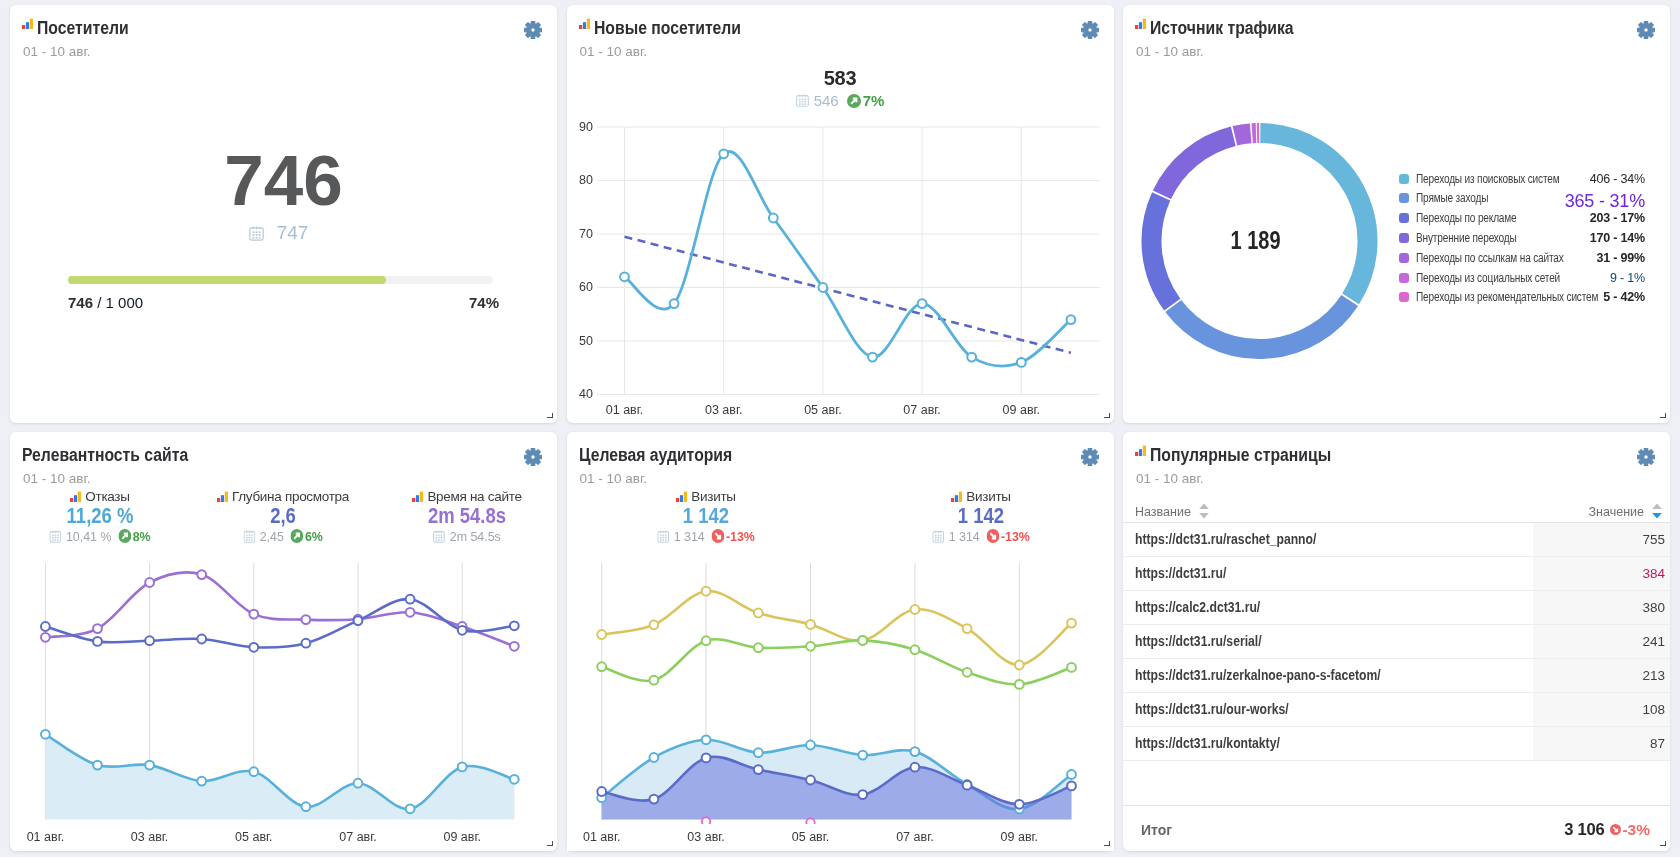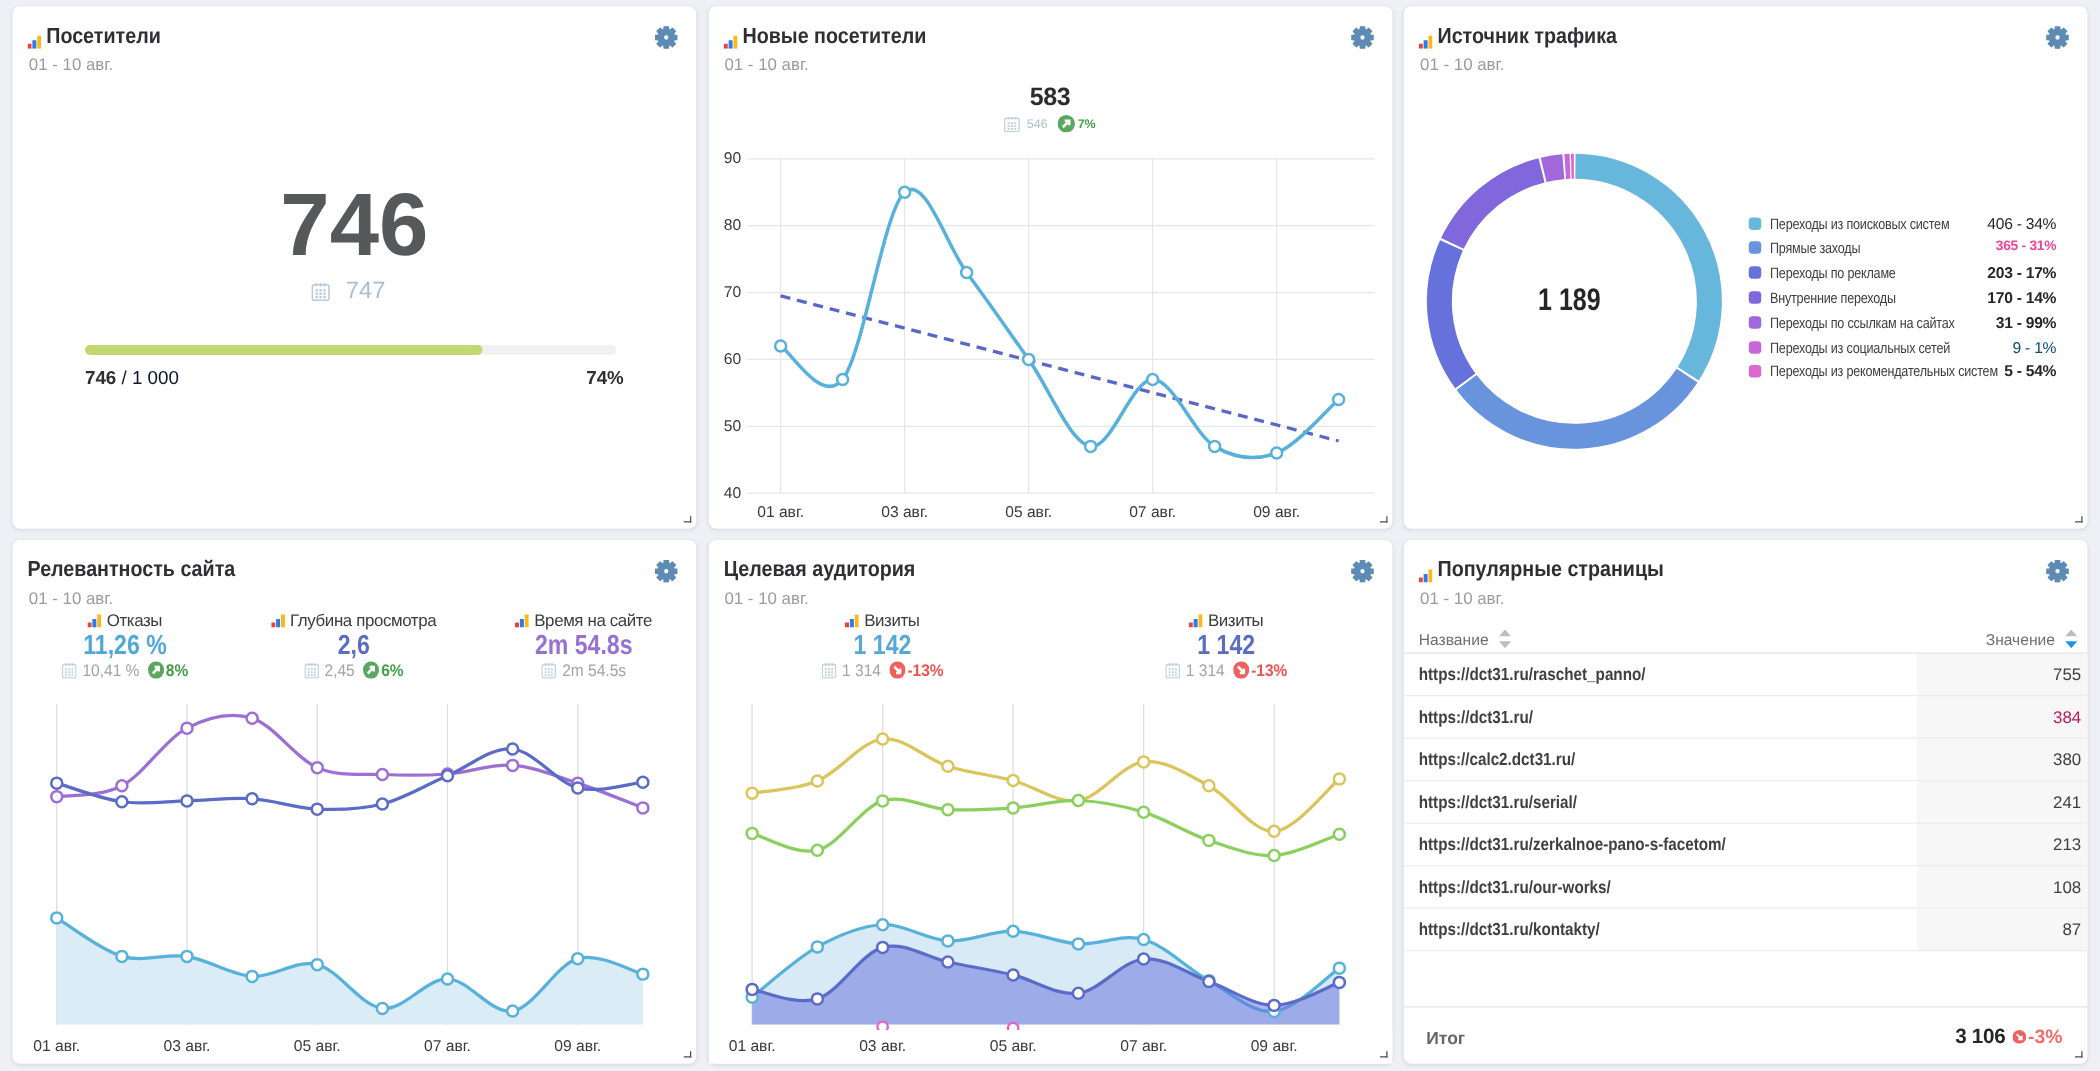--- a/index.html
+++ b/index.html
@@ -1,18 +1,18 @@
 <!DOCTYPE html>
 <html><head><meta charset="utf-8">
 <style>
 *{margin:0;padding:0;box-sizing:border-box}
 html,body{width:1680px;height:857px;background:#eef0f5;font-family:"Liberation Sans",sans-serif;overflow:hidden}
 .card{position:absolute;background:#fff;border-radius:6px;box-shadow:0 1px 3px rgba(120,130,150,.22)}
 .abs{position:absolute;left:0;top:0}
-.hd{position:absolute;left:12px;top:13px;display:flex;align-items:flex-end;font-size:17.5px;font-weight:bold;color:#2f2f33}
+.hd{position:absolute;left:12px;top:13px;display:flex;align-items:flex-start;font-size:17.5px;font-weight:bold;color:#2f2f33}
 .sub{position:absolute;left:13px;top:39px;font-size:13.5px;color:#9b9b9b}
 .gear{position:absolute;right:15px;top:16px;width:36px;height:36px;transform:scale(.5);transform-origin:top right}
 .axl{font-size:12.5px;fill:#3a3a3a;font-family:"Liberation Sans",sans-serif}
 .rsz{position:absolute;right:4px;bottom:5px;width:6px;height:5px;border-right:1.6px solid #4d4d4d;border-bottom:1.6px solid #4d4d4d}
 b{font-weight:bold}
 </style></head>
 <body>
 
 <div class="card" style="left:10px;top:5px;width:547px;height:418px">
 <div class="hd">
@@ -99,21 +99,21 @@
       <circle cx="156.7" cy="148.8" r="4.4" fill="#fff" stroke="#58b1da" stroke-width="2"></circle>
       <circle cx="206.3" cy="213.0" r="4.4" fill="#fff" stroke="#58b1da" stroke-width="2"></circle>
       <circle cx="255.9" cy="282.5" r="4.4" fill="#fff" stroke="#58b1da" stroke-width="2"></circle>
       <circle cx="305.5" cy="352.1" r="4.4" fill="#fff" stroke="#58b1da" stroke-width="2"></circle>
       <circle cx="355.1" cy="298.6" r="4.4" fill="#fff" stroke="#58b1da" stroke-width="2"></circle>
       <circle cx="404.7" cy="352.1" r="4.4" fill="#fff" stroke="#58b1da" stroke-width="2"></circle>
       <circle cx="454.3" cy="357.4" r="4.4" fill="#fff" stroke="#58b1da" stroke-width="2"></circle>
       <circle cx="503.9" cy="314.6" r="4.4" fill="#fff" stroke="#58b1da" stroke-width="2"></circle>
     </svg>
 <div style="position:absolute;left:0;top:62px;width:547px;text-align:center;font-size:20px;font-weight:bold;color:#2b2b2b;letter-spacing:-0.3px">583</div>
-<div style="position:absolute;left:0;top:87px;width:547px;display:flex;align-items:center;justify-content:center;font-size:10px;color:#a8bccd">
+<div style="position:absolute;left:0;top:87px;width:547px;display:flex;align-items:center;justify-content:center;font-size:15px;color:#a8bccd">
       <svg width="13" height="13" viewBox="0 0 13 13" style="flex:0 0 auto">
         <rect x="0.7" y="1.6" width="11.6" height="10.7" rx="1.6" fill="none" stroke="#c3d2df" stroke-width="1.1"></rect>
         <g fill="#c3d2df">
           <rect x="3" y="0.4" width="1.3" height="2.4" rx="0.6"></rect>
           <rect x="5.9" y="0.4" width="1.3" height="2.4" rx="0.6"></rect>
           <rect x="8.7" y="0.4" width="1.3" height="2.4" rx="0.6"></rect>
           <rect x="3" y="4.6" width="1.6" height="1.6"></rect>
           <rect x="5.7" y="4.6" width="1.6" height="1.6"></rect>
           <rect x="8.4" y="4.6" width="1.6" height="1.6"></rect>
           <rect x="3" y="7" width="1.6" height="1.6"></rect>
@@ -157,36 +157,36 @@
       <path d="M 111.88 130.84 A 108 108 0 0 1 127.67 128.36" fill="none" stroke="#a367dc" stroke-width="20"></path>
       <path d="M 129.16 128.25 A 108 108 0 0 1 133.00 128.06" fill="none" stroke="#c767dc" stroke-width="20"></path>
       <path d="M 134.00 128.03 A 108 108 0 0 1 136.14 128.00" fill="none" stroke="#dc67ce" stroke-width="20"></path>
     </svg>
 <div style="position:absolute;left:62px;top:221px;width:141px;text-align:center;font-size:25px;font-weight:bold;color:#262626;transform:scaleX(0.8)">1 189</div>
 <div style="position:absolute;left:276px;top:168.6px;width:10px;height:10px;border-radius:3px;background:#67b7dc"></div>
     <div style="position:absolute;left:293px;top:166.6px;font-size:12px;letter-spacing:-0.2px;color:#3d3d3d;white-space:nowrap;transform:scaleX(0.84);transform-origin:0 0">Переходы из поисковых систем</div>
     <div style="position:absolute;right:25px;top:166.6px;font-size:12.5px;font-weight:normal;color:#262626;white-space:nowrap;letter-spacing:-0.2px">406 - 34%</div>
     <div style="position:absolute;left:276px;top:188.4px;width:10px;height:10px;border-radius:3px;background:#6794dc"></div>
     <div style="position:absolute;left:293px;top:186.4px;font-size:12px;letter-spacing:-0.2px;color:#3d3d3d;white-space:nowrap;transform:scaleX(0.84);transform-origin:0 0">Прямые заходы</div>
-    <div style="position:absolute;right:25px;top:186.4px;font-size:11px;font-weight:bold;color:#ec4899;white-space:nowrap;letter-spacing:-0.2px">365 - 31%</div>
+    <div style="position:absolute;right:25px;top:186.4px;font-size:18px;font-weight:normal;color:#6d28d9;white-space:nowrap;letter-spacing:-0.2px">365 - 31%</div>
     <div style="position:absolute;left:276px;top:208.2px;width:10px;height:10px;border-radius:3px;background:#6771dc"></div>
     <div style="position:absolute;left:293px;top:206.2px;font-size:12px;letter-spacing:-0.2px;color:#3d3d3d;white-space:nowrap;transform:scaleX(0.84);transform-origin:0 0">Переходы по рекламе</div>
     <div style="position:absolute;right:25px;top:206.2px;font-size:12.5px;font-weight:bold;color:#262626;white-space:nowrap;letter-spacing:-0.2px">203 - 17%</div>
     <div style="position:absolute;left:276px;top:228.0px;width:10px;height:10px;border-radius:3px;background:#8067dc"></div>
     <div style="position:absolute;left:293px;top:226.0px;font-size:12px;letter-spacing:-0.2px;color:#3d3d3d;white-space:nowrap;transform:scaleX(0.84);transform-origin:0 0">Внутренние переходы</div>
     <div style="position:absolute;right:25px;top:226.0px;font-size:12.5px;font-weight:bold;color:#262626;white-space:nowrap;letter-spacing:-0.2px">170 - 14%</div>
     <div style="position:absolute;left:276px;top:247.8px;width:10px;height:10px;border-radius:3px;background:#a367dc"></div>
     <div style="position:absolute;left:293px;top:245.8px;font-size:12px;letter-spacing:-0.2px;color:#3d3d3d;white-space:nowrap;transform:scaleX(0.84);transform-origin:0 0">Переходы по ссылкам на сайтах</div>
     <div style="position:absolute;right:25px;top:245.8px;font-size:12.5px;font-weight:bold;color:#262626;white-space:nowrap;letter-spacing:-0.2px">31 - 99%</div>
     <div style="position:absolute;left:276px;top:267.6px;width:10px;height:10px;border-radius:3px;background:#c767dc"></div>
     <div style="position:absolute;left:293px;top:265.6px;font-size:12px;letter-spacing:-0.2px;color:#3d3d3d;white-space:nowrap;transform:scaleX(0.84);transform-origin:0 0">Переходы из социальных сетей</div>
     <div style="position:absolute;right:25px;top:265.6px;font-size:12.5px;font-weight:normal;color:#0c4a6e;white-space:nowrap;letter-spacing:-0.2px">9 - 1%</div>
     <div style="position:absolute;left:276px;top:287.4px;width:10px;height:10px;border-radius:3px;background:#dc67ce"></div>
     <div style="position:absolute;left:293px;top:285.4px;font-size:12px;letter-spacing:-0.2px;color:#3d3d3d;white-space:nowrap;transform:scaleX(0.84);transform-origin:0 0">Переходы из рекомендательных систем</div>
-    <div style="position:absolute;right:25px;top:285.4px;font-size:12.5px;font-weight:bold;color:#262626;white-space:nowrap;letter-spacing:-0.2px">5 - 54%</div>
+    <div style="position:absolute;right:25px;top:285.4px;font-size:12.5px;font-weight:bold;color:#262626;white-space:nowrap;letter-spacing:-0.2px">5 - 42%</div>
 <div class="rsz"></div>
 </div>
 
 <div class="card" style="left:10px;top:432px;width:547px;height:419px">
 <div class="hd">
       <span style="transform:scaleX(0.9);transform-origin:0 50%;display:inline-block;white-space:nowrap">Релевантность сайта</span>
     </div>
     <div class="sub">01 - 10 авг.</div>
     <div class="gear"><svg width="36" height="36" viewBox="0 0 36 36">
         <path d="M 14.44 5.60 L 14.79 0.69 L 21.21 0.69 L 21.56 5.60 L 24.25 6.72 L 27.97 3.50 L 32.50 8.03 L 29.28 11.75 L 30.40 14.44 L 35.31 14.79 L 35.31 21.21 L 30.40 21.56 L 29.28 24.25 L 32.50 27.97 L 27.97 32.50 L 24.25 29.28 L 21.56 30.40 L 21.21 35.31 L 14.79 35.31 L 14.44 30.40 L 11.75 29.28 L 8.03 32.50 L 3.50 27.97 L 6.72 24.25 L 5.60 21.56 L 0.69 21.21 L 0.69 14.79 L 5.60 14.44 L 6.72 11.75 L 3.50 8.03 L 8.03 3.50 L 11.75 6.72 Z M 13.30 18.00 a 4.7 4.7 0 1 0 9.4 0 a 4.7 4.7 0 1 0 -9.4 0 Z" fill="#5e8bb3" fill-rule="evenodd" stroke="#5e8bb3" stroke-width="2.5" stroke-linejoin="round"></path>

